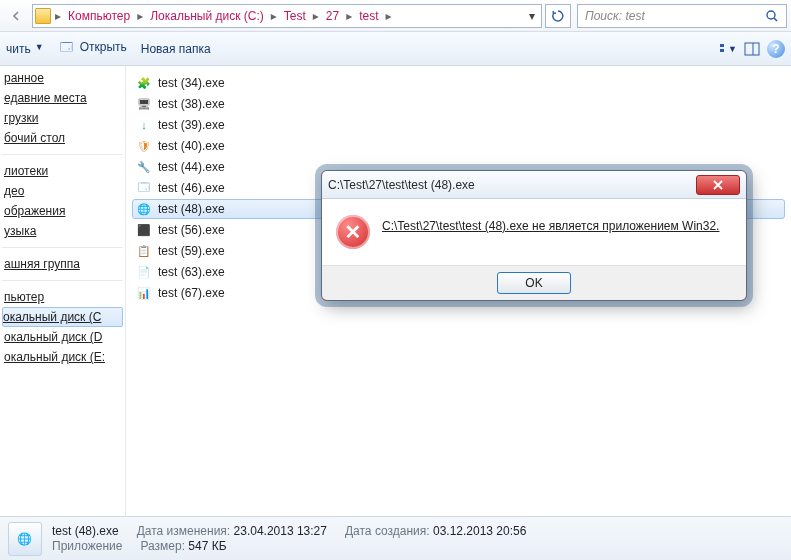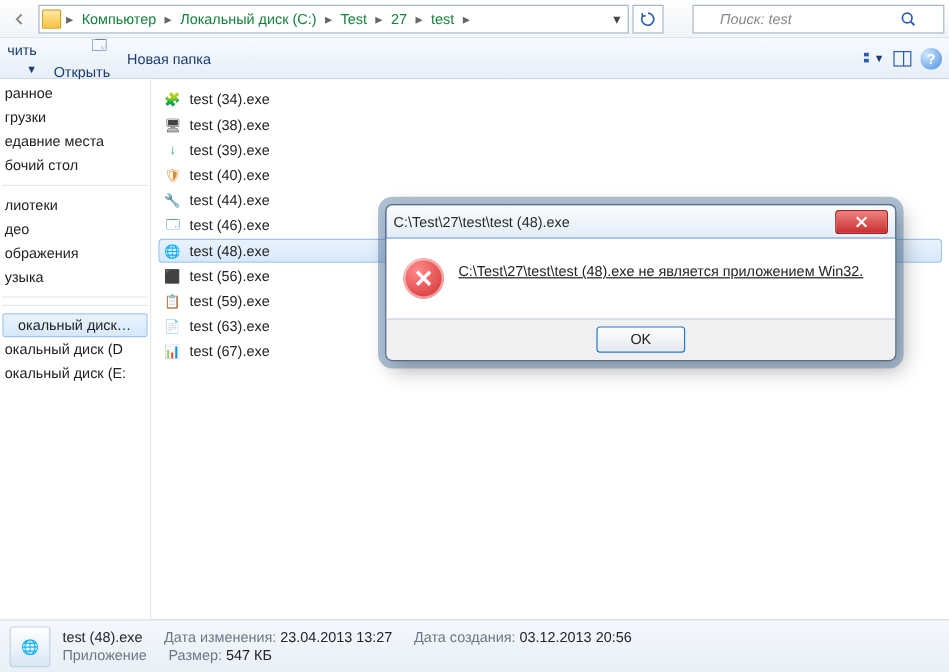--- a/index.html
+++ b/index.html
@@ -3,57 +3,57 @@
 <meta charset="utf-8">
 <style>
   * { box-sizing: border-box; font-family: "Segoe UI", Tahoma, sans-serif; font-size: 12px; }
   body { margin: 0; width: 791px; height: 560px; background: #fff; overflow: hidden; position: relative; }
 
   
   .addr-row { display:flex; align-items:center; height:32px; padding:2px 4px; border-bottom:1px solid #d6dde4; background:linear-gradient(#fefefe,#f1f4f8); }
   .nav-arrow { width:16px; height:16px; margin:0 4px; display:flex; align-items:center; justify-content:center; color:#333; }
   .crumb-box { flex:1; display:flex; align-items:center; height:24px; border:1px solid #a7b7c9; background:#fff; padding:0 2px; margin:0 4px; }
   .folder-ico { width:16px; height:16px; background:linear-gradient(#ffe9a6,#f5c33b); border-radius:1px; margin-right:2px; border:1px solid #d4a427;}
-  .crumb { padding:2px 5px; color:#15803d; white-space:nowrap; }
+  .crumb { padding:2px 5px; color:#be185d; white-space:nowrap; }
   .crumb-sep { color:#666; padding:0 2px; }
   .refresh-btn { width:26px; height:24px; border:1px solid #a7b7c9; background:#fff; margin-left:-1px; display:flex; align-items:center; justify-content:center; color:#2a5db0;}
-  .search-box { width:210px; height:24px; border:1px solid #a7b7c9; background:#fff; margin-left:24px; display:flex; align-items:center; padding:0 22px; color:#888; font-style:italic;}
+  .search-box { width:210px; height:24px; border:1px solid #a7b7c9; background:#fff; margin-left:6px; display:flex; align-items:center; padding:0 7px; color:#888; font-style:italic;}
   .search-box .mag { margin-left:auto; color:#2a5db0; font-style:normal;}
 
   
   .tool-row { display:flex; align-items:center; height:34px; padding:0 6px; background:linear-gradient(#f7fbff,#e6eef7); border-bottom:1px solid #cfd9e4; gap:14px; }
-  .tool-item { display:flex; align-items:flex-end; gap:4px; color:#1a3c6e;flex-direction:column; }
+  .tool-item { display:flex; align-items:flex-start; gap:4px; color:#1a3c6e; }
   .tool-caret { font-size:9px; color:#1a3c6e; }
   .tool-right { margin-left:auto; display:flex; gap:6px; align-items:center;}
   .icon-sq { width:18px; height:18px; display:flex; align-items:center; justify-content:center; color:#2a5db0; border:0; }
   .help-ico { width:18px; height:18px; border-radius:50%; background:radial-gradient(circle at 30% 30%, #cfe7ff, #4a8de0); color:#fff; display:flex; align-items:center; justify-content:center; font-weight:bold;}
 
   
   .body { display:flex; height:calc(100% - 32px - 34px - 44px); }
   .sidebar { width:126px; background:#fff; border-right:1px solid #e5e9ee; overflow:hidden; padding-top:2px;}
-  .side-item { padding:3px 4px; color:#222; white-space:nowrap; overflow:hidden; text-overflow:ellipsis;}
+  .side-item { padding:3px 4px; color:#222; white-space:nowrap; overflow:hidden; text-overflow:ellipsis;text-decoration:underline;}
   .side-item.sub { padding-left:4px;}
-  .side-item.selected { background:linear-gradient(#eaf3fc,#d6e8fb); border:1px solid #9fc5ef; border-radius:2px; margin:0 2px; padding:2px 12px;}
+  .side-item.selected { background:linear-gradient(#eaf3fc,#d6e8fb); border:1px solid #9fc5ef; border-radius:2px; margin:0 2px; padding:2px 0;}
   .side-divider { height:1px; background:#e5e9ee; margin:6px 2px;}
 
   .filelist { flex:1; padding:6px 6px; overflow:auto; }
   .file-item { display:flex; align-items:center; gap:6px; padding:2px 4px; margin:1px 0; color:#222; }
   .file-item.selected { background:linear-gradient(#eaf3fc,#d6e8fb); border:1px solid #9fc5ef; border-radius:3px; padding:1px 3px;}
   .file-ico { width:16px; height:16px; display:flex; align-items:center; justify-content:center; font-size:11px;}
 
   
   .status { height:44px; border-top:1px solid #cfd9e4; background:linear-gradient(#f4f8fc,#e9eff6); display:flex; align-items:center; padding:4px 8px; gap:10px;}
   .status-ico { width:34px; height:34px; background:linear-gradient(#fff,#d9e6f4); border:1px solid #c4d3e3; border-radius:3px; display:flex; align-items:center; justify-content:center;}
   .status-cols { display:flex; flex-direction:column; gap:1px; }
   .status-row { display:flex; gap:18px; color:#333; }
   .status-label { color:#6b7785; }
   .status-val { color:#223; }
 
   
-  .dialog { position:absolute; left:321px; top:170px; width:426px; background:#3b82f6; border:1px solid #5a6b7d; border-radius:6px; box-shadow:0 0 0 6px rgba(80,120,160,.45), 4px 6px 18px rgba(0,0,0,.35);}
+  .dialog { position:absolute; left:321px; top:170px; width:426px; background:#ef4444; border:1px solid #5a6b7d; border-radius:6px; box-shadow:0 0 0 6px rgba(80,120,160,.45), 4px 6px 18px rgba(0,0,0,.35);}
   .dlg-title { height:28px; display:flex; align-items:center; background:linear-gradient(#fbfdff,#e4ecf6); border-bottom:1px solid #c8d2de; padding:0 6px; border-radius:5px 5px 0 0;}
   .dlg-title-text { color:#2a2a2a; }
   .dlg-close { margin-left:auto; width:44px; height:20px; border-radius:3px; background:linear-gradient(#f08080,#c93030); border:1px solid #9e2424; display:flex; align-items:center; justify-content:center; color:#fff; font-weight:bold;}
   .dlg-body { background:#fff; padding:16px 14px; display:flex; gap:12px; align-items:flex-start; border-bottom:1px solid #dfdfdf;}
   .err-ico { width:34px; height:34px; border-radius:50%; background:radial-gradient(circle at 35% 30%, #ff8a8a, #d02828); display:flex; align-items:center; justify-content:center; color:#fff; font-size:20px; font-weight:bold; flex-shrink:0; box-shadow:inset 0 0 0 2px rgba(255,255,255,.5);}
   .dlg-msg { color:#222; padding-top:4px;text-decoration:underline;}
   .dlg-btns { padding:6px 12px; display:flex; justify-content:center; background:#f0f0f0; border-radius:0 0 5px 5px;}
   .dlg-ok { min-width:74px; height:22px; background:linear-gradient(#fefefe,#e4e8ec); border:1px solid #2a78c8; border-radius:3px; display:flex; align-items:center; justify-content:center; color:#222;}
 
   svg { display:block; }
@@ -127,30 +127,32 @@
           <line x1="9" y1="1" x2="9" y2="13" stroke="#2a5db0"></line>
         </svg>
       </div>
     <div class="help-ico">?</div>
   </div>
 </div>
 
 <div class="body">
   <div class="sidebar">
     <div class="side-item">ранное</div>
+    <div class="side-item">едавние места</div>
     <div class="side-item">грузки</div>
-    <div class="side-item">едавние места</div>
     <div class="side-item">бочий стол</div>
     <div class="side-divider"></div>
     <div class="side-item">лиотеки</div>
     <div class="side-item">део</div>
     <div class="side-item">ображения</div>
     <div class="side-item">узыка</div>
     <div class="side-divider"></div>
+    <div class="side-item">ашняя группа</div>
     <div class="side-divider"></div>
+    <div class="side-item">пьютер</div>
     <div class="side-item sub selected">окальный диск (C</div>
     <div class="side-item sub">окальный диск (D</div>
     <div class="side-item sub">окальный диск (E:</div>
   </div>
 
   <div class="filelist" id="filelist">
       <div class="file-item">
         <span class="file-ico" style="color: rgb(58, 123, 213);">🧩</span>
         <span>test (34).exe</span>
       </div>

